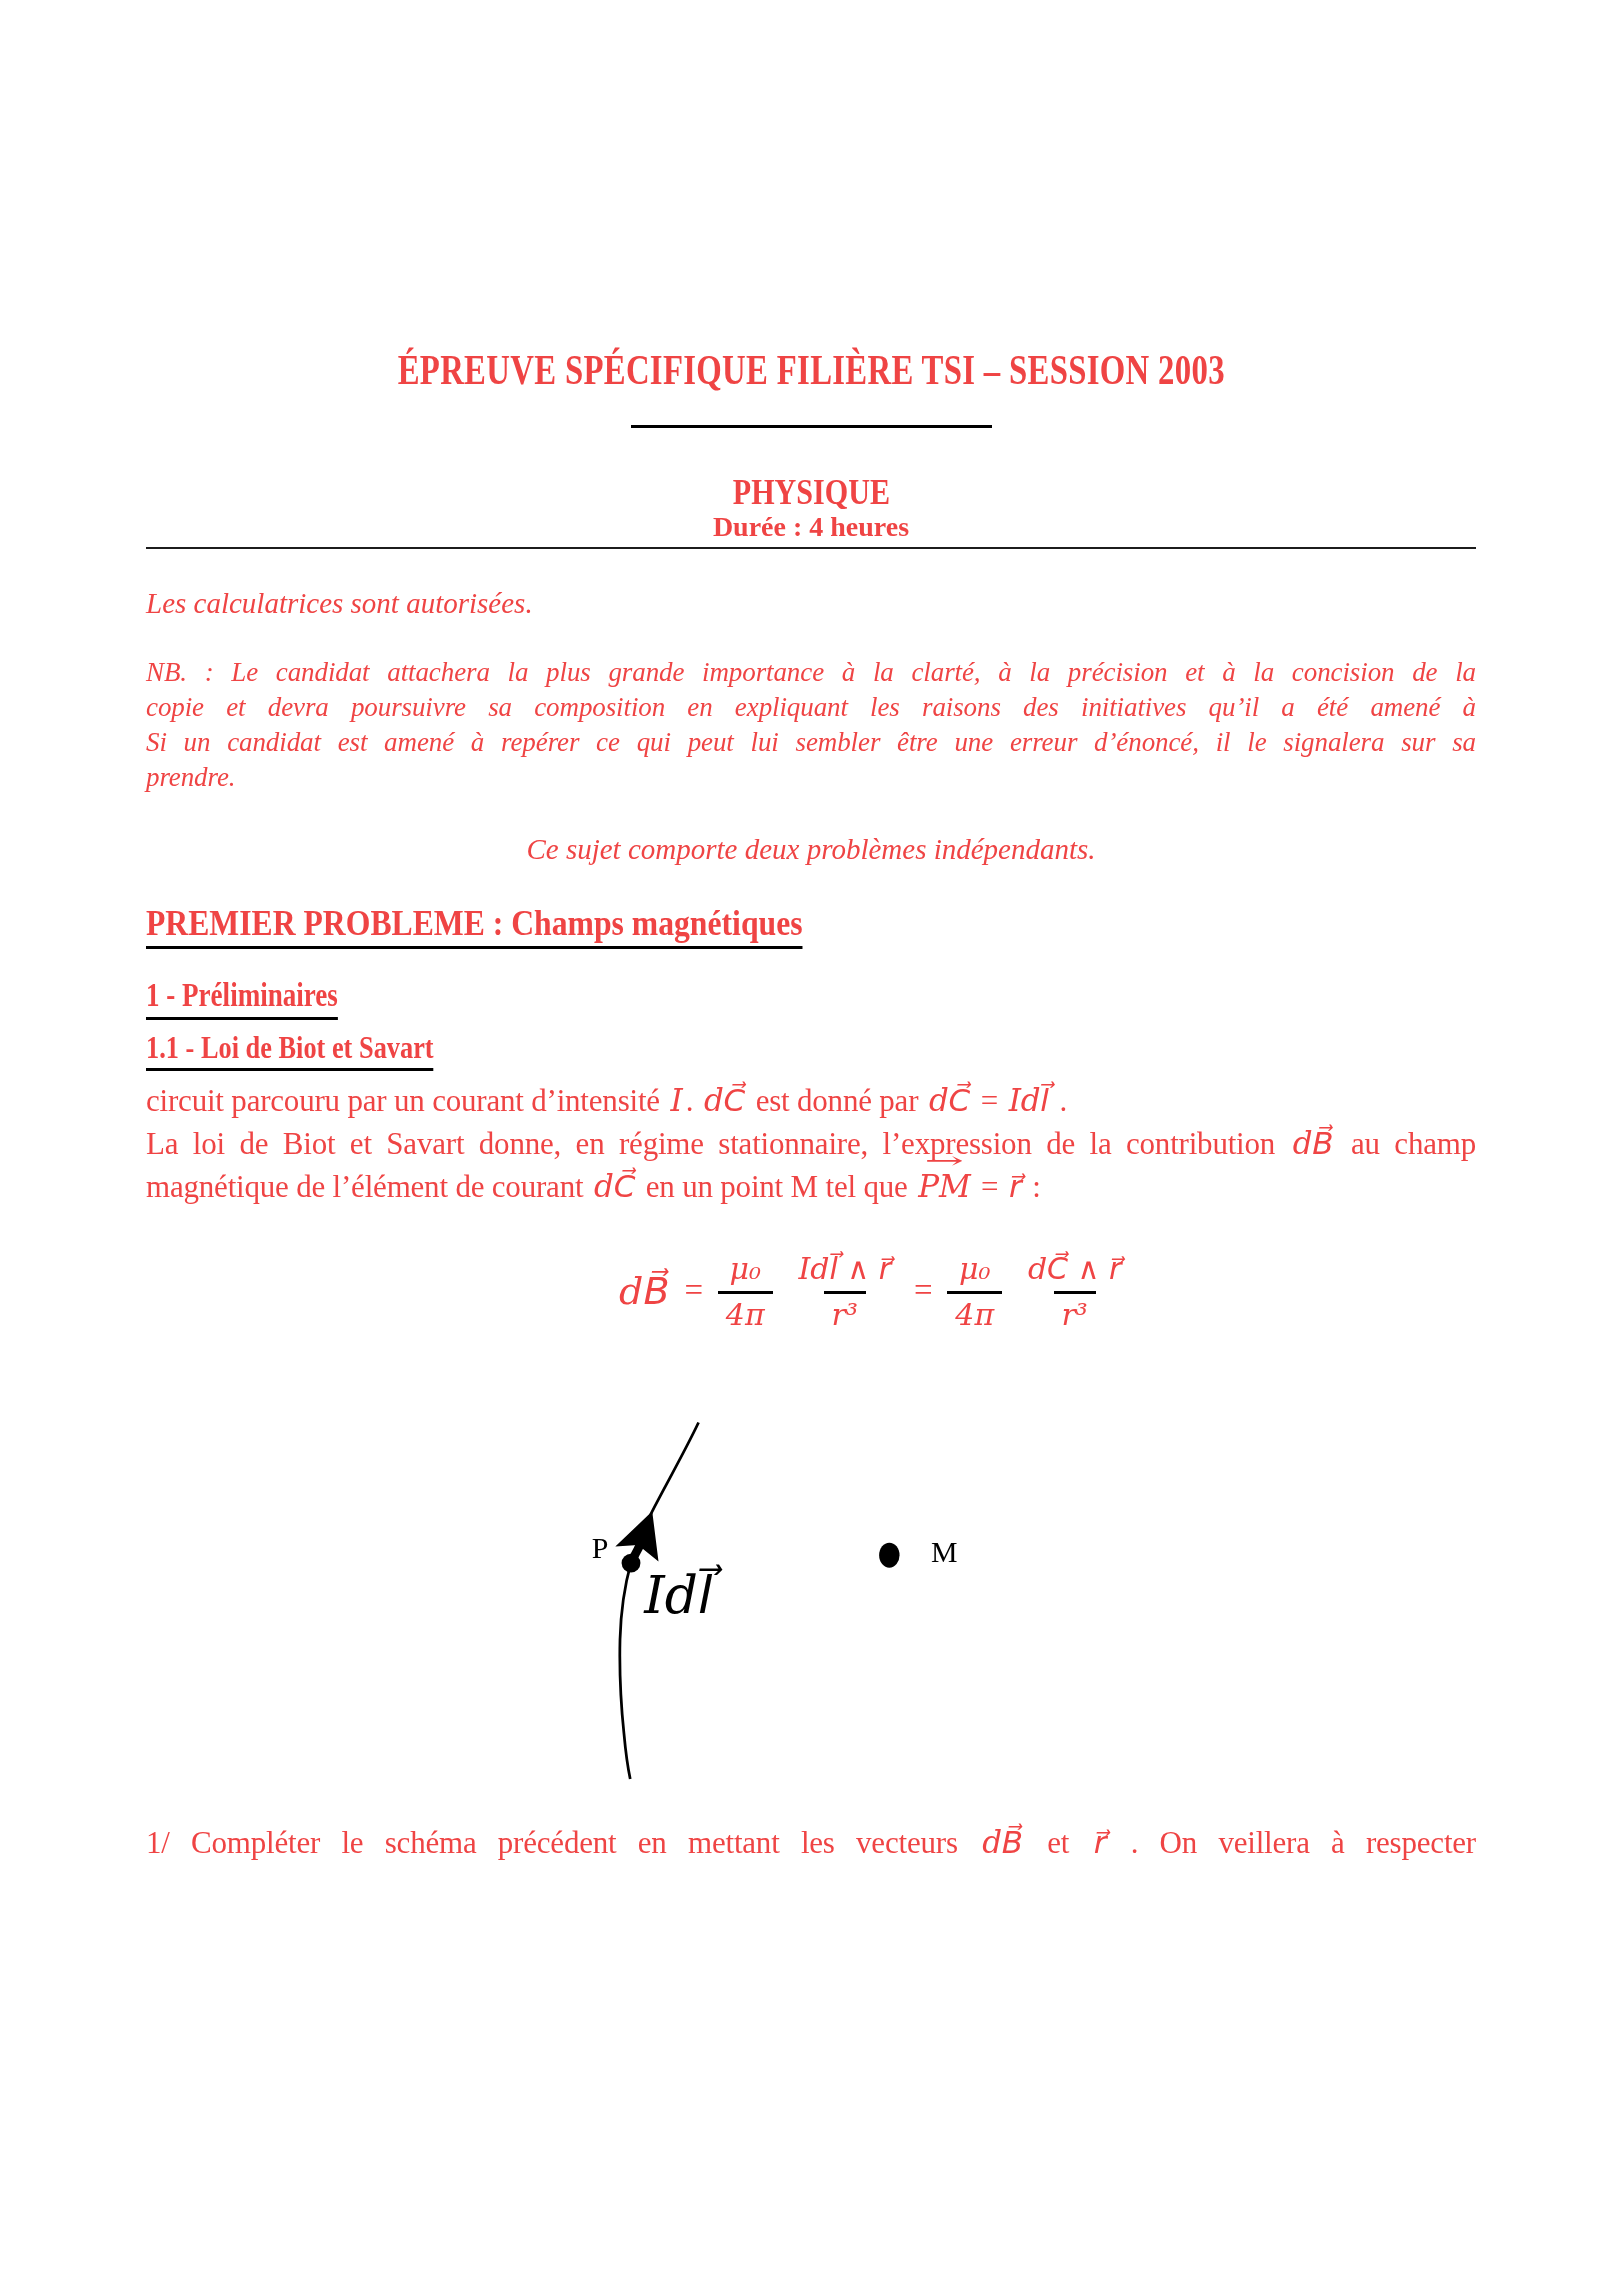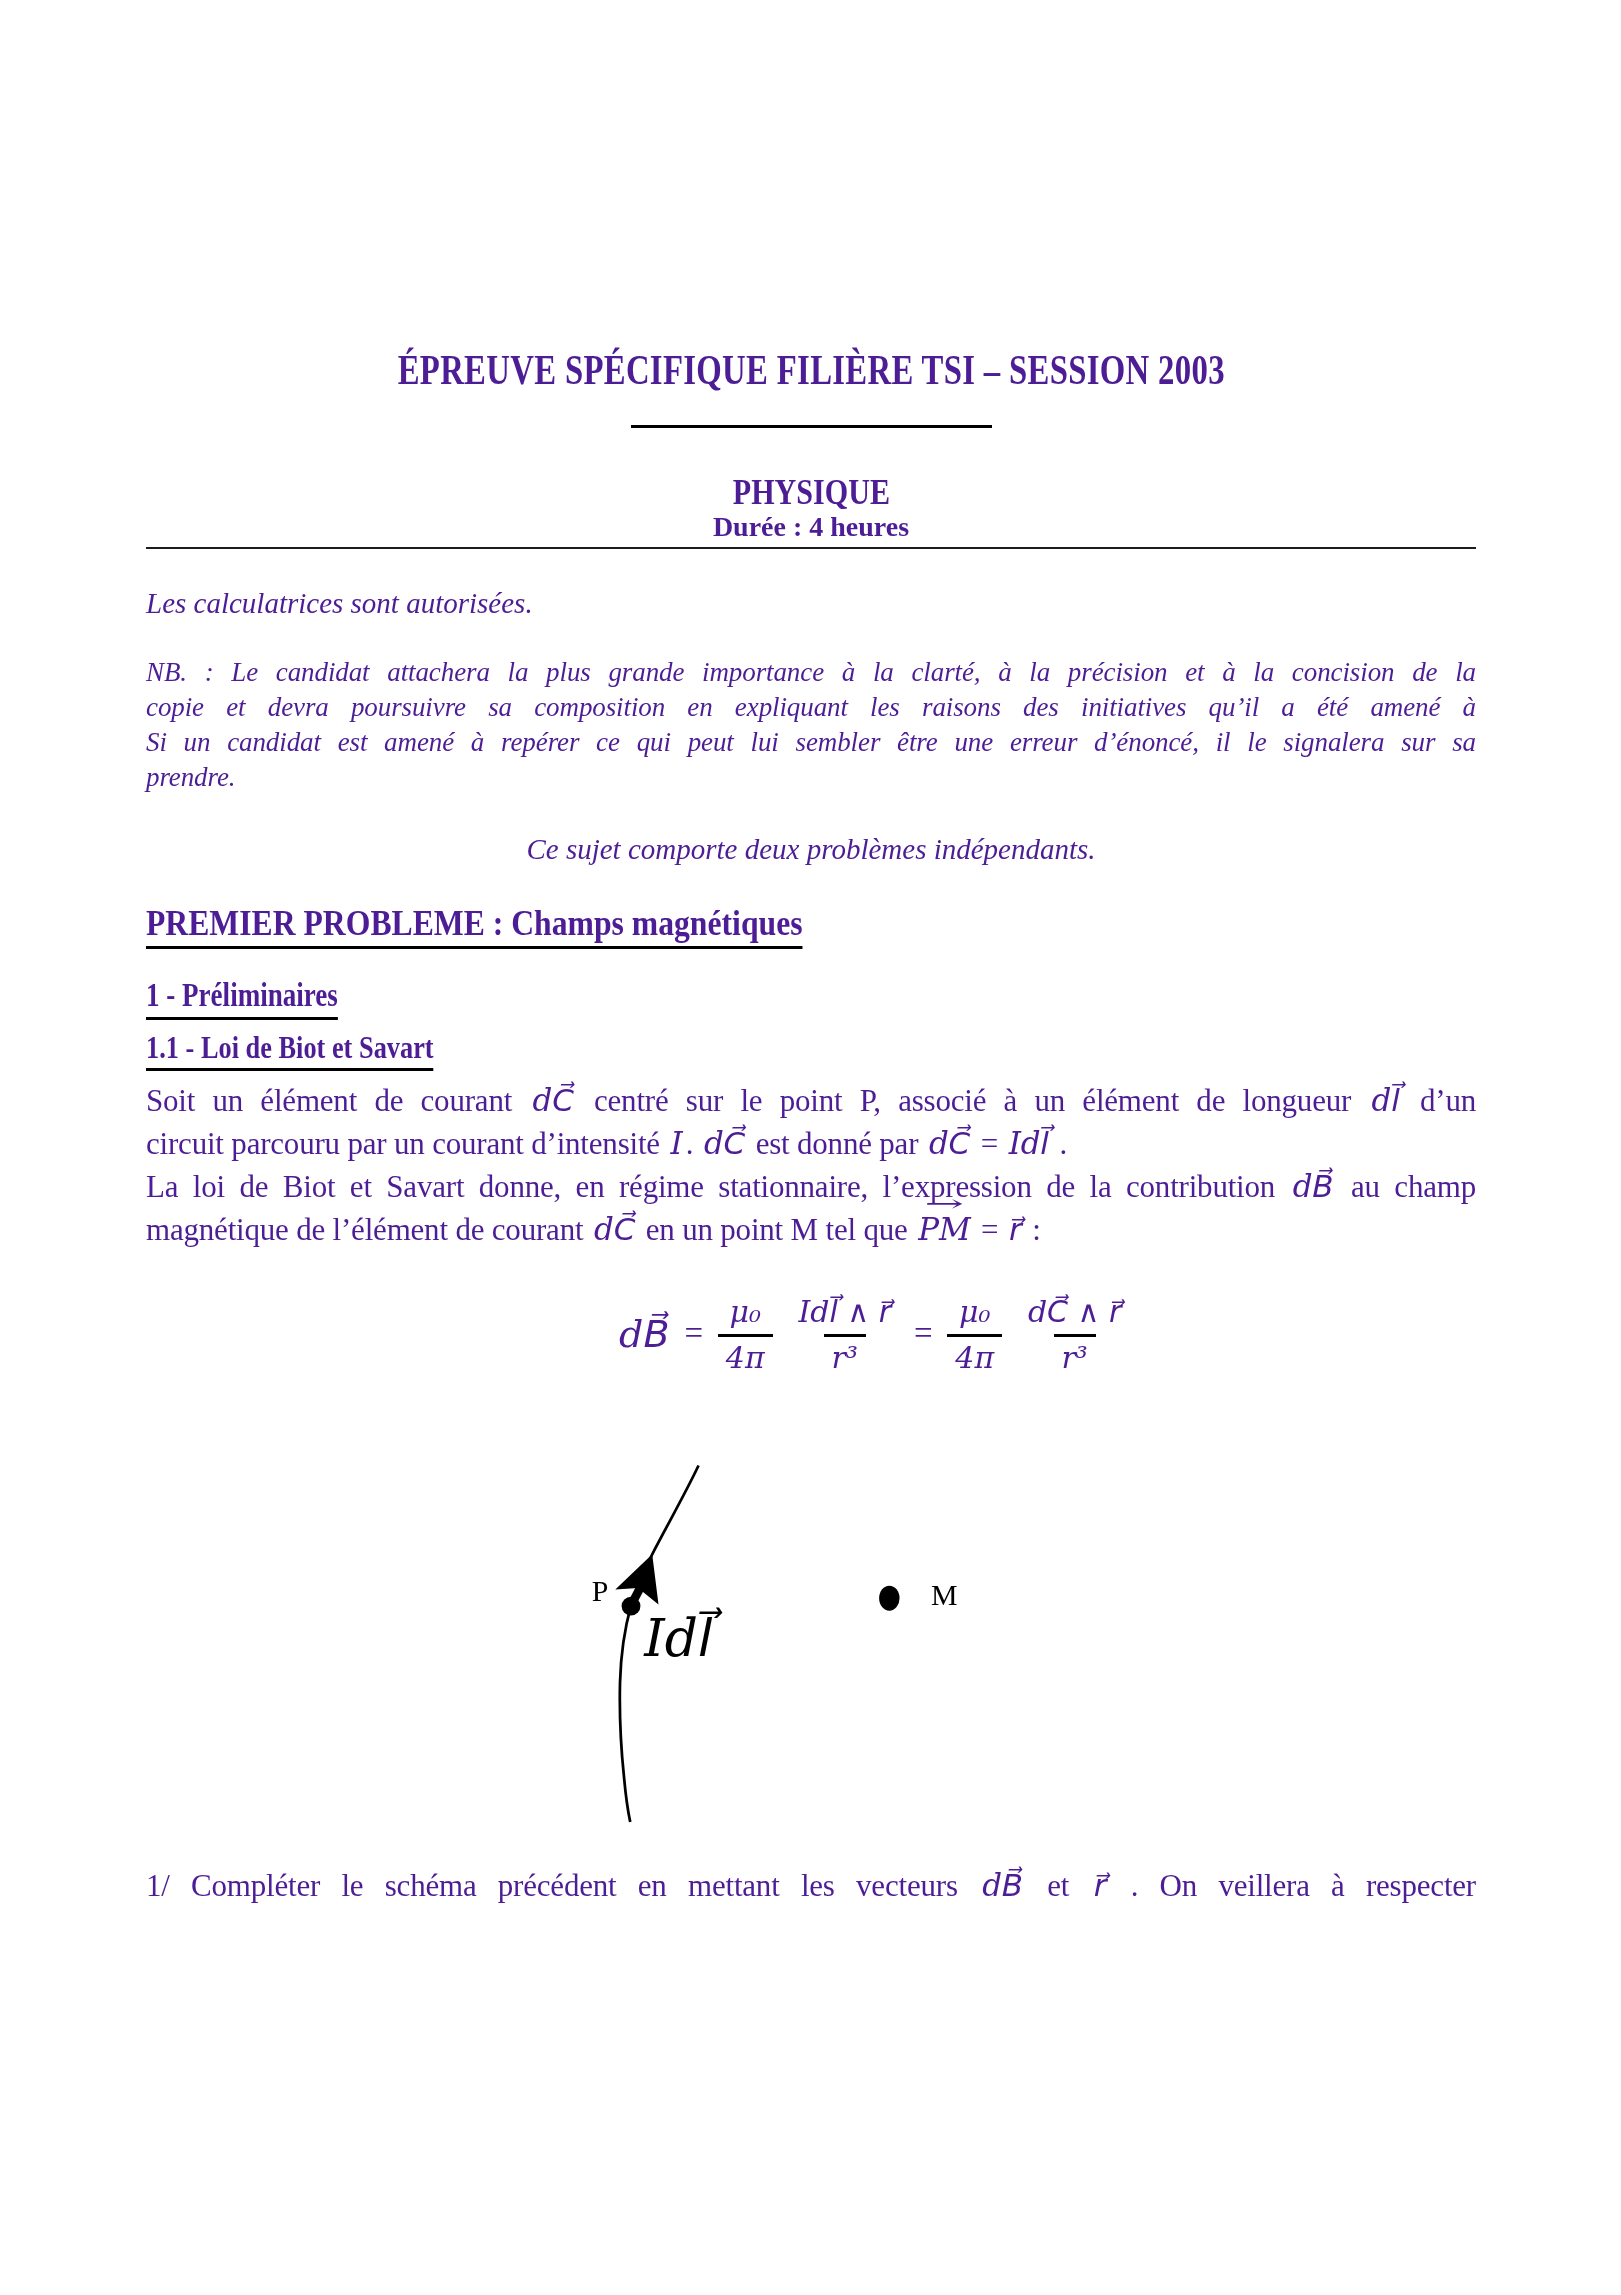--- a/index.html
+++ b/index.html
@@ -1,20 +1,20 @@
 <!DOCTYPE html>
 <html style="font-size:12.6px"><head>
 <meta charset="utf-8">
 <style>
   html,body{margin:0;padding:0;background:#ffffff;}
   .page{
     position:relative;
     width:1622px;height:2295px;
     background:#ffffff;
-    color:#4c1d95;
+    color:#ef4444;
     font-family:"Liberation Serif","DejaVu Serif",serif;
     overflow:hidden;
   }
   .content{padding:0 146px;}
   
   .title-row{margin-top:349px;text-align:center;line-height:1;}
   .title-row .t{
     display:inline-block;
     font-weight:bold;font-size:42px;letter-spacing:0.4px;
     transform:scaleX(.78);transform-origin:center;
@@ -117,21 +117,20 @@
       <span class="t">PREMIER PROBLEME : Champs magnétiques</span>
     </div>
     <div class="h-sec">
       <span class="t">1 - Préliminaires</span>
     </div>
     <div class="h-sub">
       <span class="t">1.1 - Loi de Biot et Savart</span>
     </div>
 
     <div class="para">
-      <div class="line just"><span>Soit un élément de courant </span><span class="math">dC⃗</span><span> centré sur le point P, associé à un élément de longueur </span><span class="math">dl⃗</span><span> d’un</span></div>
       <div class="line"><span>circuit parcouru par un courant d’intensité </span><span class="math">I</span><span>. </span><span class="math">dC⃗</span><span> est donné par </span><span class="math">dC⃗</span><span> = </span><span class="math">Idl⃗</span><span> .</span></div>
       <div class="line just"><span>La loi de Biot et Savart donne, en régime stationnaire, l’expression de la contribution </span><span class="math">dB⃗</span><span> au champ</span></div>
       <div class="line"><span>magnétique de l’élément de courant </span><span class="math">dC⃗</span><span> en un point M tel que </span><span class="math ovr">PM</span><span> = </span><span class="math">r⃗</span><span> :</span></div>
     </div>
 
     <div class="formula">
       <span class="lhs math">dB⃗</span>
       <span class="eqs">=</span>
       <span class="frac">
         <span class="num math">μ₀</span>

